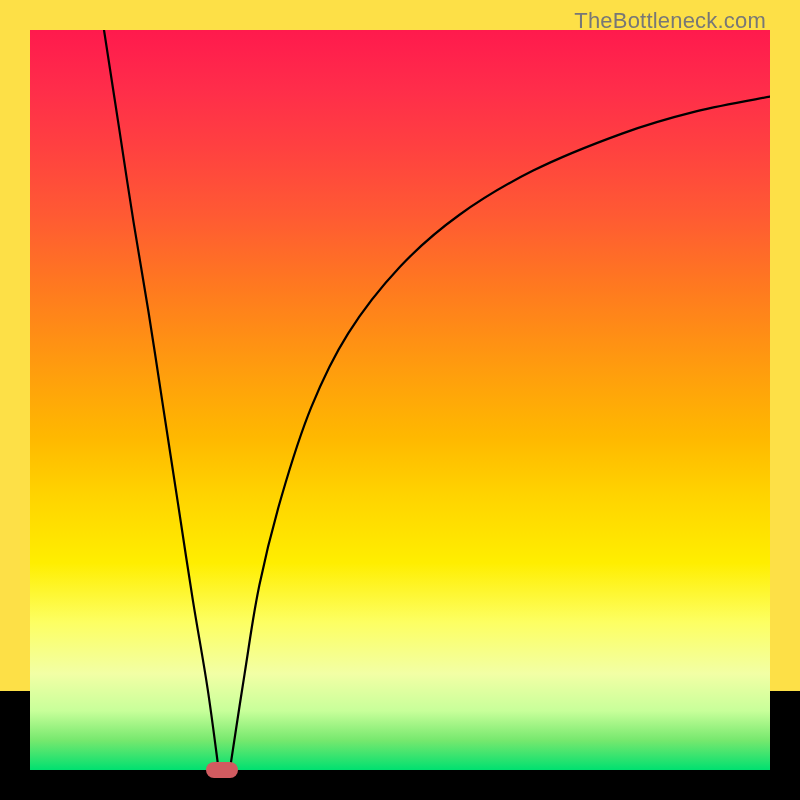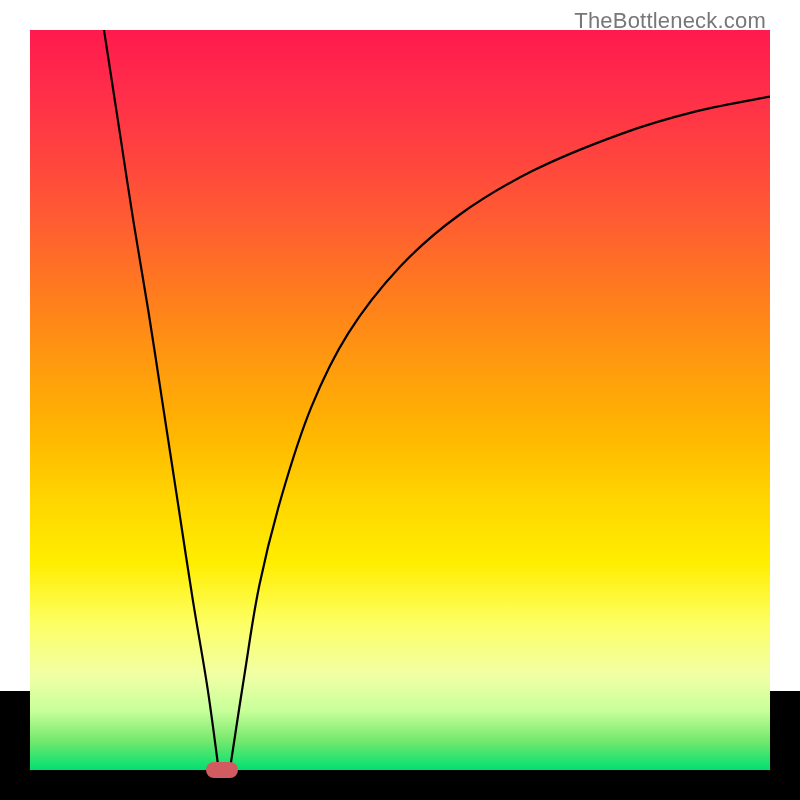--- a/index.html
+++ b/index.html
@@ -8,21 +8,21 @@
     width: 800px;
     height: 800px;
     background: #000;
     overflow: hidden;
     font-family: Arial, Helvetica, sans-serif;
   }
   .frame {
     position: relative;
     width: 800px;
     height: 691px;
-    background: #ffffff;
+    background: #fde047;
   }
   .plot-area {
     position: absolute;
     left: 30px;
     top: 30px;
     width: 740px;
     height: 740px;
     background: linear-gradient(
       to bottom,
       #ff1a4d 0%,

